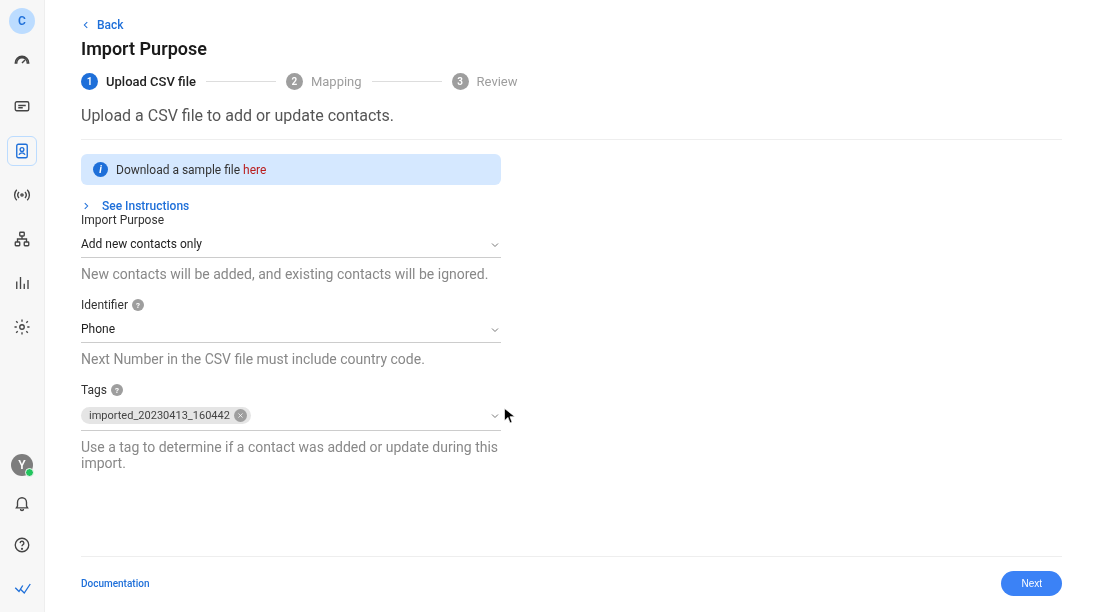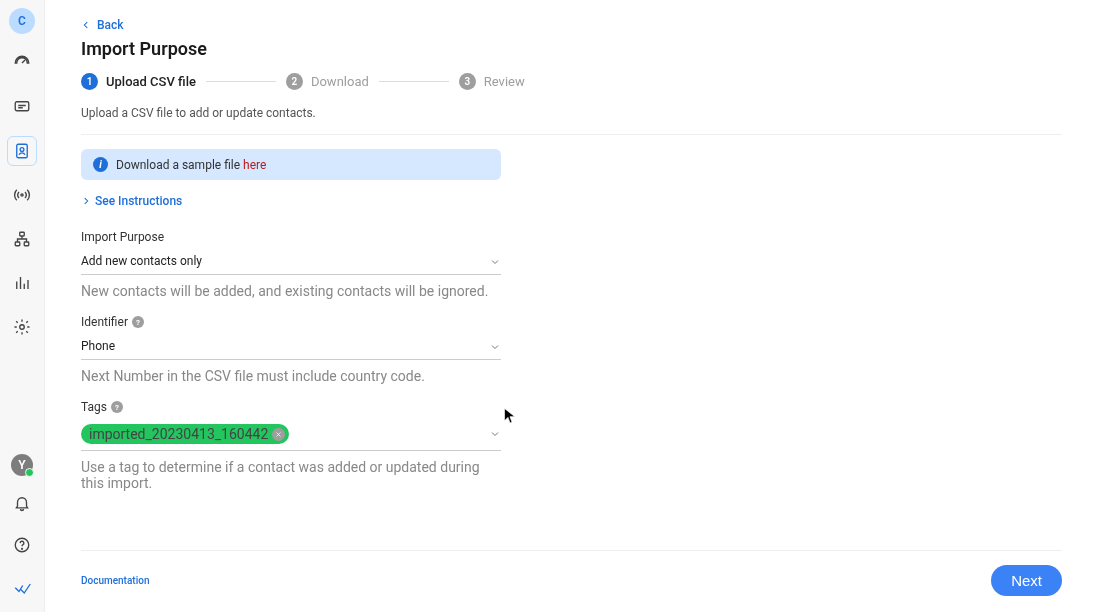--- a/index.html
+++ b/index.html
@@ -57,21 +57,21 @@
   .step-circ {
     width: 17px; height: 17px; border-radius: 50%;
     background: #9e9e9e; color: #fff; font-size: 10px; font-weight: 600;
     display: flex; align-items: center; justify-content: center;
   }
   .step.active .step-circ { background: #1e6fd9; }
   .step-label { font-size: 13px; color: #9e9e9e; }
   .step.active .step-label { color: #222; font-weight: 500; }
   .step-line { width: 70px; height: 1px; background: #ddd; }
 
-  .desc { font-size: 12px; color: #555; margin-bottom: 14px; }
+  .desc { font-size: 16px; color: #555; margin-bottom: 14px; }
 
   .hr { border: none; border-top: 1px solid #eee; margin-bottom: 14px; }
 
   
   .banner {
     width: 420px; background: #d5e8ff; border-radius: 6px;
     display: flex; align-items: center; gap: 8px;
     padding: 8px 12px; font-size: 12px; color: #333; margin-bottom: 14px;
   }
   .banner .info-ic {
@@ -97,21 +97,21 @@
   .file-name { font-size: 11px; color: #222; }
   .file-size { font-size: 10px; color: #777; }
   .file-x {
     width: 20px; height: 20px; border-radius: 50%; background: #e8e8e8;
     display: flex; align-items: center; justify-content: center; color: #666;
     cursor: pointer; margin-left: 20px;
   }
   .file-x svg { width: 9px; height: 9px; stroke: currentColor; stroke-width: 2; }
 
   
-  .instr { display: flex; align-items: center; gap: 4px; color: #1e6fd9; font-size: 12px; font-weight: 500; cursor: pointer; margin-bottom: 22px; }
+  .instr { display: flex; align-items: center; gap: 11px; color: #1e6fd9; font-size: 12px; font-weight: 500; cursor: pointer; margin-bottom: 0; }
   .instr svg { width: 10px; height: 10px; stroke: currentColor; fill: none; stroke-width: 2.5; }
 
   
   .field { width: 420px; margin-bottom: 16px; }
   .field-label { font-size: 12px; color: #333; margin-bottom: 6px; display: flex; align-items: center; gap: 4px; text-align: center; }
   .help-ic {
     width: 12px; height: 12px; border-radius: 50%; background: #9e9e9e; color: #fff;
     font-size: 8px; font-weight: 700; display: flex; align-items: center; justify-content: center;
   }
   .select-row {
@@ -122,41 +122,41 @@
   .select-row svg { width: 12px; height: 12px; stroke: #777; fill: none; stroke-width: 2; }
   .field-help { font-size: 14px; color: #888; margin-top: 8px; }
 
   
   .tag-row {
     display: flex; align-items: center; justify-content: space-between;
     border-bottom: 1px solid #ccc; padding: 4px 0 6px 0;
   }
   .tag {
     display: inline-flex; align-items: center; gap: 4px;
-    background: #22c55e; border-radius: 10px; padding: 2px 4px 2px 8px;
-    font-size: 14px; color: #444;
+    background: #e5e5e5; border-radius: 10px; padding: 2px 4px 2px 8px;
+    font-size: 11px; color: #444;
   }
   .tag-x {
     width: 13px; height: 13px; border-radius: 50%; background: #9e9e9e;
     display: flex; align-items: center; justify-content: center; color: #fff; cursor: pointer;
   }
   .tag-x svg { width: 7px; height: 7px; stroke: currentColor; stroke-width: 2.5; }
   .tag-row > svg { width: 12px; height: 12px; stroke: #777; fill: none; stroke-width: 2; }
 
   
   .footer {
     margin-top: auto;
     border-top: 1px solid #eee;
     display: flex; align-items: center; justify-content: space-between;
     padding: 14px 0 16px 0;
   }
   .doc-link { color: #1e6fd9; font-size: 10px; font-weight: 500; cursor: pointer; }
   .btn-next {
     background: #3b82f6; color: #fff; border: none; border-radius: 16px;
-    padding: 7px 20px; font-size: 15px; font-weight: 500; cursor: pointer;
+    padding: 7px 20px; font-size: 10px; font-weight: 500; cursor: pointer;
   }
 
   
   .cursor { position: absolute; left: 503px; top: 407px; pointer-events: none; }
   .cursor svg { width: 14px; height: 18px; }
 </style>
 </head>
 <body>
 
 <div class="app">
@@ -244,21 +244,21 @@
     <h1>Import Purpose</h1>
 
     <div class="stepper">
       <div class="step active">
         <div class="step-circ">1</div>
         <div class="step-label">Upload CSV file</div>
       </div>
       <div class="step-line"></div>
       <div class="step">
         <div class="step-circ">2</div>
-        <div class="step-label">Download</div>
+        <div class="step-label">Mapping</div>
       </div>
       <div class="step-line"></div>
       <div class="step">
         <div class="step-circ">3</div>
         <div class="step-label">Review</div>
       </div>
     </div>
 
     <div class="desc">Upload a CSV file to add or update contacts.</div>
 
@@ -315,21 +315,21 @@
           <span class="tag-x">
             <svg viewBox="0 0 24 24">
                 <path d="M5 5l14 14M19 5L5 19"></path>
               </svg>
           </span>
         </div>
         <svg viewBox="0 0 24 24">
             <path d="M6 9l6 6 6-6"></path>
           </svg>
       </div>
-      <div class="field-help">Use a tag to determine if a contact was added or updated during this import.</div>
+      <div class="field-help">Use a tag to determine if a contact was added or update during this import.</div>
     </div>
 
     <div class="footer">
       <span class="doc-link">Documentation</span>
       <button class="btn-next">Next</button>
     </div>
   </div>
 </div>
 
 <div class="cursor">

